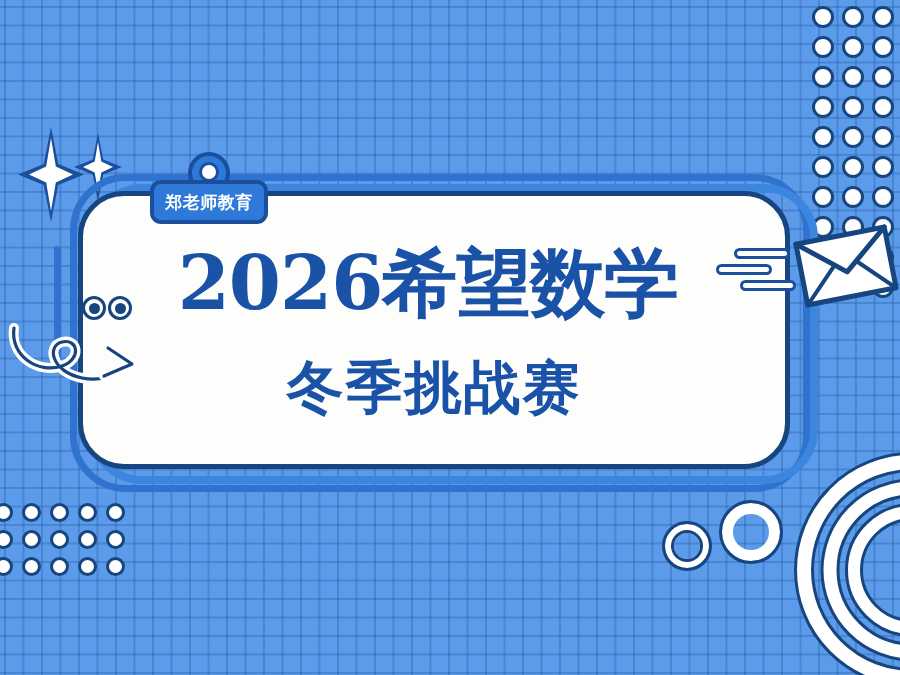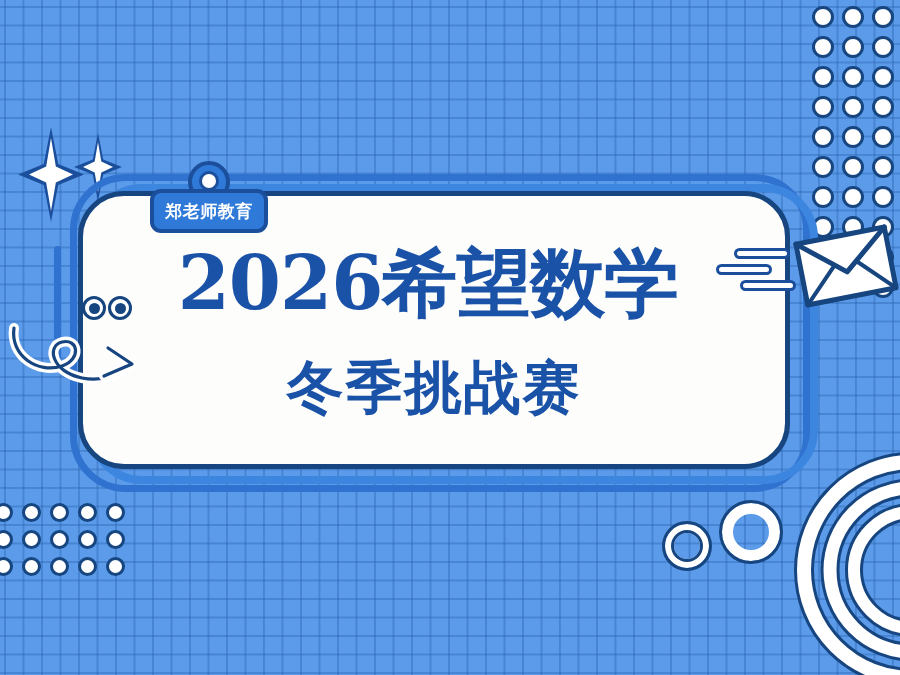--- a/index.html
+++ b/index.html
@@ -82,21 +82,21 @@
     width: 712px; height: 278px;
     background: #fdfdfb;
     border: 5px solid #16457f;
     border-radius: 46px;
     box-sizing: border-box;
   }
 
   
   #badge {
     position: absolute;
-    top: 161px; left: 150px;
+    top: 152px; left: 150px;
     width: 118px; height: 72px;
     z-index: 14;
   }
   #badge-ring {
     position: absolute;
     top: 0; left: 50%;
     transform: translateX(-50%);
     width: 42px; height: 42px;
     border-radius: 50%;
     background: #2f7ad8;

